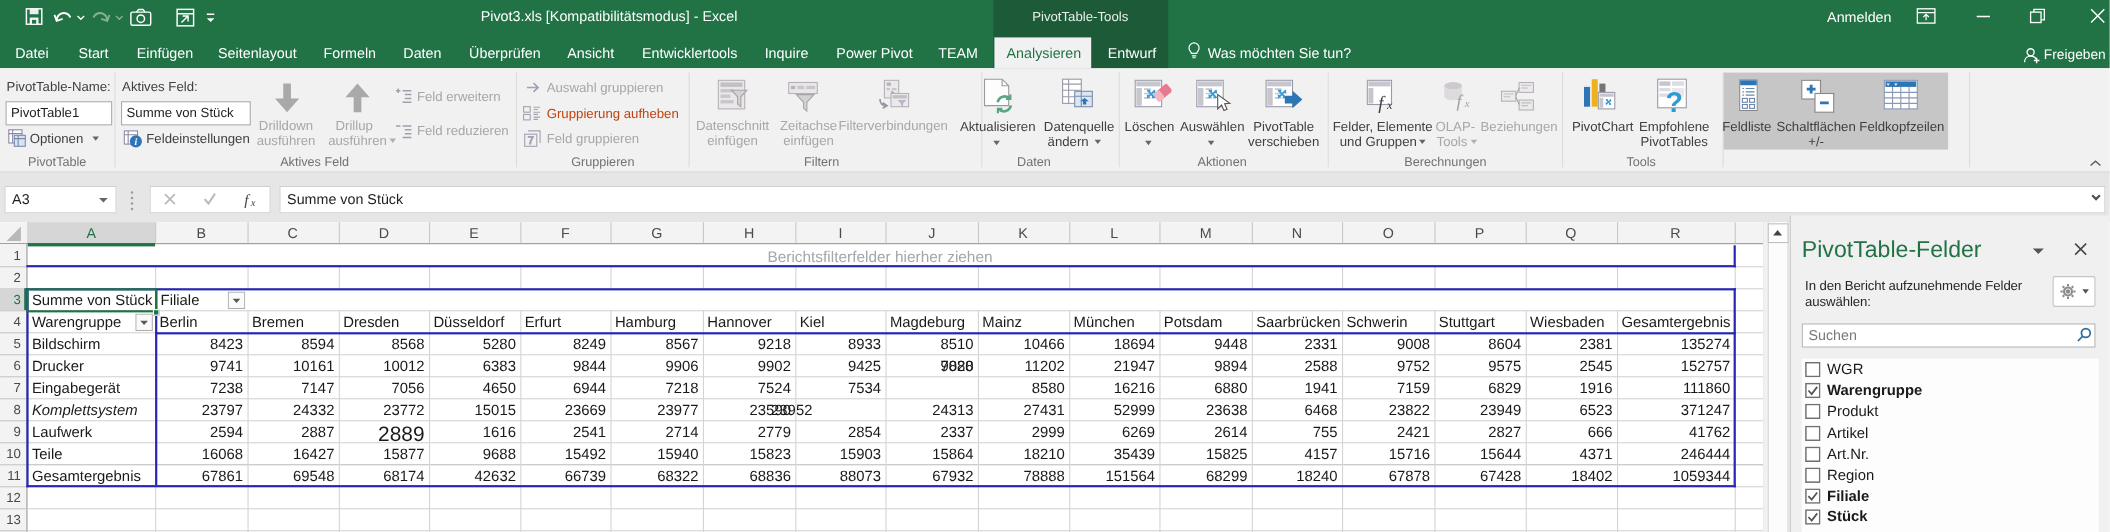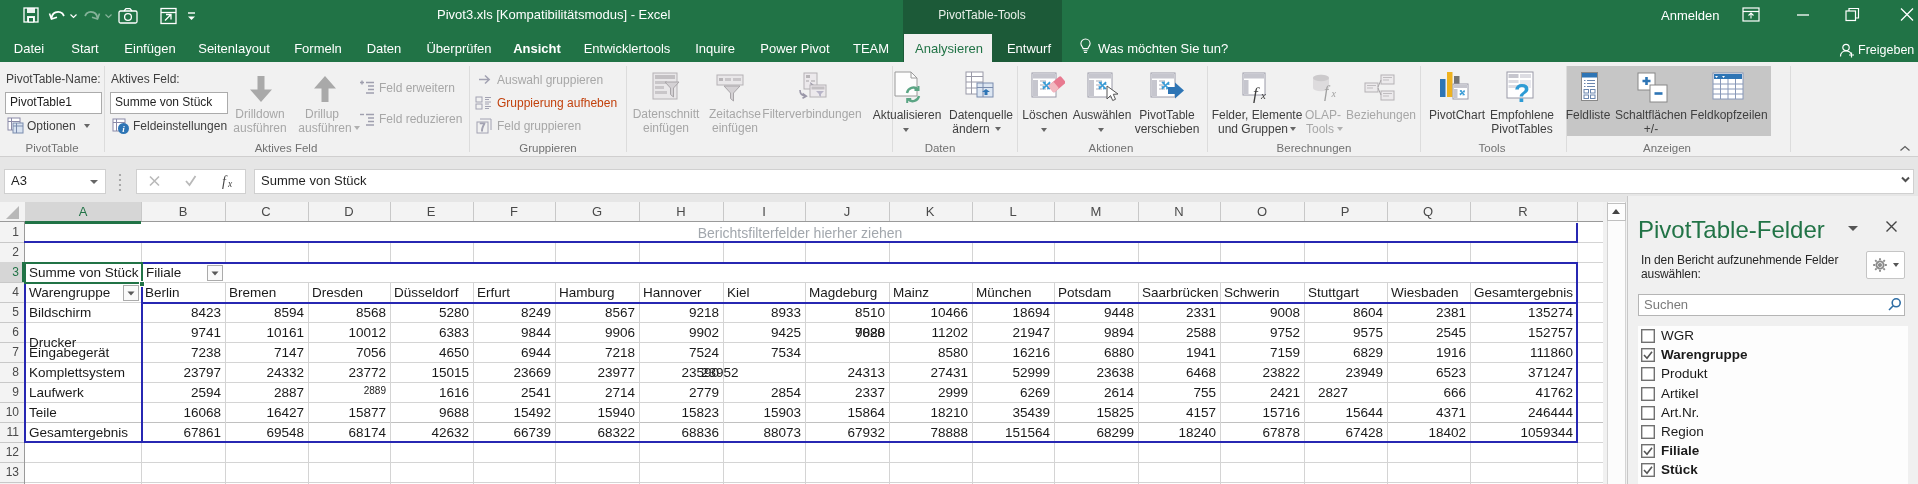--- a/index.html
+++ b/index.html
@@ -60,21 +60,21 @@
 </svg>
 <div style="position:absolute;left:0px;top:30px;width:1918px;height:32px;background:#217346"></div>
 <div style="position:absolute;left:903px;top:30px;width:159px;height:32px;background:#1c5a38"></div>
 <div style="position:absolute;left:-171px;top:41px;width:400px;text-align:center;font-size:13px;color:#fff;white-space:nowrap;">Datei</div>
 <div style="position:absolute;left:-115px;top:41px;width:400px;text-align:center;font-size:13px;color:#fff;white-space:nowrap;">Start</div>
 <div style="position:absolute;left:-50px;top:41px;width:400px;text-align:center;font-size:13px;color:#fff;white-space:nowrap;">Einfügen</div>
 <div style="position:absolute;left:118px;top:41px;width:400px;text-align:center;font-size:13px;color:#fff;white-space:nowrap;">Formeln</div>
 <div style="position:absolute;left:34px;top:41px;width:400px;text-align:center;font-size:13px;color:#fff;white-space:nowrap;">Seitenlayout</div>
 <div style="position:absolute;left:184px;top:41px;width:400px;text-align:center;font-size:13px;color:#fff;white-space:nowrap;">Daten</div>
 <div style="position:absolute;left:259px;top:41px;width:400px;text-align:center;font-size:13px;color:#fff;white-space:nowrap;">Überprüfen</div>
-<div style="position:absolute;left:337px;top:41px;width:400px;text-align:center;font-size:13px;color:#fff;white-space:nowrap;font-weight:bold;">Ansicht</div>
+<div style="position:absolute;left:337px;top:41px;width:400px;text-align:center;font-size:13px;color:#fff;white-space:nowrap;">Ansicht</div>
 <div style="position:absolute;left:427px;top:41px;width:400px;text-align:center;font-size:13px;color:#fff;white-space:nowrap;">Entwicklertools</div>
 <div style="position:absolute;left:515px;top:41px;width:400px;text-align:center;font-size:13px;color:#fff;white-space:nowrap;">Inquire</div>
 <div style="position:absolute;left:595px;top:41px;width:400px;text-align:center;font-size:13px;color:#fff;white-space:nowrap;">Power Pivot</div>
 <div style="position:absolute;left:671px;top:41px;width:400px;text-align:center;font-size:13px;color:#fff;white-space:nowrap;">TEAM</div>
 <div style="position:absolute;left:904px;top:34px;width:88px;height:28px;background:#f1f1f1"></div>
 <div style="position:absolute;left:749px;top:41px;width:400px;text-align:center;font-size:13px;color:#217346;white-space:nowrap;">Analysieren</div>
 <div style="position:absolute;left:829px;top:41px;width:400px;text-align:center;font-size:13px;color:#fff;white-space:nowrap;">Entwurf</div>
 <svg style="position:absolute;left:1078px;top:38px" width="15" height="17" viewBox="0 0 15 17" stroke="#fff" fill="none" stroke-width="1.1">
 <path d="M7.5 1 a4.6 4.6 0 0 1 4.6 4.6 c0 2.6 -2 3.2 -2.2 5 h-4.8 c-0.2 -1.8 -2.2 -2.4 -2.2 -5 A4.6 4.6 0 0 1 7.5 1z"></path>
       <path d="M5.5 12.7 h4 M6 14.5 h3"></path>
@@ -93,25 +93,25 @@
 <div style="position:absolute;left:626px;top:66px;width:1px;height:86px;background:#dcdcdc"></div>
 <div style="position:absolute;left:892px;top:66px;width:1px;height:86px;background:#dcdcdc"></div>
 <div style="position:absolute;left:1017px;top:66px;width:1px;height:86px;background:#dcdcdc"></div>
 <div style="position:absolute;left:1207px;top:66px;width:1px;height:86px;background:#dcdcdc"></div>
 <div style="position:absolute;left:1420px;top:66px;width:1px;height:86px;background:#dcdcdc"></div>
 <div style="position:absolute;left:1566px;top:66px;width:1px;height:86px;background:#dcdcdc"></div>
 <div style="position:absolute;left:1790px;top:66px;width:1px;height:86px;background:#dcdcdc"></div>
 <div style="position:absolute;left:-148px;top:142px;width:400px;text-align:center;font-size:11.5px;color:#717171;white-space:nowrap;">PivotTable</div>
 <div style="position:absolute;left:86px;top:142px;width:400px;text-align:center;font-size:11.5px;color:#717171;white-space:nowrap;">Aktives Feld</div>
 <div style="position:absolute;left:348px;top:142px;width:400px;text-align:center;font-size:11.5px;color:#717171;white-space:nowrap;">Gruppieren</div>
+<div style="position:absolute;left:547px;top:142px;width:400px;text-align:center;font-size:11.5px;color:#717171;white-space:nowrap;">Filtern</div>
 <div style="position:absolute;left:740px;top:142px;width:400px;text-align:center;font-size:11.5px;color:#717171;white-space:nowrap;">Daten</div>
 <div style="position:absolute;left:911px;top:142px;width:400px;text-align:center;font-size:11.5px;color:#717171;white-space:nowrap;">Aktionen</div>
 <div style="position:absolute;left:1114px;top:142px;width:400px;text-align:center;font-size:11.5px;color:#717171;white-space:nowrap;">Berechnungen</div>
 <div style="position:absolute;left:1292px;top:142px;width:400px;text-align:center;font-size:11.5px;color:#717171;white-space:nowrap;">Tools</div>
-<div style="position:absolute;left:1467px;top:142px;width:400px;text-align:center;font-size:11.5px;color:#717171;white-space:nowrap;">Anzeigen</div>
 
 <div style="position:absolute;left:6px;top:72px;font-size:12px;color:#3f3f3f;white-space:nowrap;">PivotTable-Name:</div>
 <div style="position:absolute;left:5px;top:92px;width:95px;height:20px;background:#fff;border:1px solid #ababab"></div>
 <div style="position:absolute;left:10px;top:95px;font-size:12px;color:#1f1f1f;white-space:nowrap;">PivotTable1</div>
 <svg style="position:absolute;left:7px;top:117px" width="17" height="17" viewBox="0 0 17 17">
 <rect x="1" y="1" width="12" height="12" fill="#fff" stroke="#8a8aa8"></rect>
       <path d="M1 4.5h12M4.5 1v12" stroke="#8a8aa8"></path>
       <rect x="6" y="6" width="10" height="10" fill="#d8e2f0" stroke="#7a8cae"></rect>
       <path d="M6 9h10M9.5 6v10" stroke="#7a8cae"></path>
     </svg>
@@ -538,21 +538,21 @@
 <div style="position:absolute;left:701px;top:305px;width:100px;text-align:right;font-size:13.5px;color:#1a1a1a">8933</div>
 <div style="position:absolute;left:785px;top:305px;width:100px;text-align:right;font-size:13.5px;color:#1a1a1a">8510</div>
 <div style="position:absolute;left:868px;top:305px;width:100px;text-align:right;font-size:13.5px;color:#1a1a1a">10466</div>
 <div style="position:absolute;left:950px;top:305px;width:100px;text-align:right;font-size:13.5px;color:#1a1a1a">18694</div>
 <div style="position:absolute;left:1034px;top:305px;width:100px;text-align:right;font-size:13.5px;color:#1a1a1a">9448</div>
 <div style="position:absolute;left:1116px;top:305px;width:100px;text-align:right;font-size:13.5px;color:#1a1a1a">2331</div>
 <div style="position:absolute;left:1200px;top:305px;width:100px;text-align:right;font-size:13.5px;color:#1a1a1a">9008</div>
 <div style="position:absolute;left:1283px;top:305px;width:100px;text-align:right;font-size:13.5px;color:#1a1a1a">8604</div>
 <div style="position:absolute;left:1366px;top:305px;width:100px;text-align:right;font-size:13.5px;color:#1a1a1a">2381</div>
 <div style="position:absolute;left:1473px;top:305px;width:100px;text-align:right;font-size:13.5px;color:#1a1a1a">135274</div>
-<div style="position:absolute;left:29px;top:325px;font-size:13.5px;color:#1a1a1a;white-space:nowrap;margin-top:10px;">Drucker</div>
+<div style="position:absolute;left:29px;top:325px;font-size:13.5px;color:#1a1a1a;white-space:nowrap;">Drucker</div>
 <div style="position:absolute;left:121px;top:325px;width:100px;text-align:right;font-size:13.5px;color:#1a1a1a">9741</div>
 <div style="position:absolute;left:204px;top:325px;width:100px;text-align:right;font-size:13.5px;color:#1a1a1a">10161</div>
 <div style="position:absolute;left:286px;top:325px;width:100px;text-align:right;font-size:13.5px;color:#1a1a1a">10012</div>
 <div style="position:absolute;left:369px;top:325px;width:100px;text-align:right;font-size:13.5px;color:#1a1a1a">6383</div>
 <div style="position:absolute;left:451px;top:325px;width:100px;text-align:right;font-size:13.5px;color:#1a1a1a">9844</div>
 <div style="position:absolute;left:535px;top:325px;width:100px;text-align:right;font-size:13.5px;color:#1a1a1a">9906</div>
 <div style="position:absolute;left:619px;top:325px;width:100px;text-align:right;font-size:13.5px;color:#1a1a1a">9902</div>
 <div style="position:absolute;left:701px;top:325px;width:100px;text-align:right;font-size:13.5px;color:#1a1a1a">9425</div>
 <div style="position:absolute;left:785px;top:325px;width:100px;text-align:right;font-size:13.5px;color:#1a1a1a">9880</div>
 <div style="position:absolute;left:868px;top:325px;width:100px;text-align:right;font-size:13.5px;color:#1a1a1a">11202</div>
@@ -574,54 +574,54 @@
 <div style="position:absolute;left:701px;top:345px;width:100px;text-align:right;font-size:13.5px;color:#1a1a1a">7534</div>
 <div style="position:absolute;left:785px;top:325px;width:100px;text-align:right;font-size:13.5px;color:#1a1a1a">7028</div>
 <div style="position:absolute;left:868px;top:345px;width:100px;text-align:right;font-size:13.5px;color:#1a1a1a">8580</div>
 <div style="position:absolute;left:950px;top:345px;width:100px;text-align:right;font-size:13.5px;color:#1a1a1a">16216</div>
 <div style="position:absolute;left:1034px;top:345px;width:100px;text-align:right;font-size:13.5px;color:#1a1a1a">6880</div>
 <div style="position:absolute;left:1116px;top:345px;width:100px;text-align:right;font-size:13.5px;color:#1a1a1a">1941</div>
 <div style="position:absolute;left:1200px;top:345px;width:100px;text-align:right;font-size:13.5px;color:#1a1a1a">7159</div>
 <div style="position:absolute;left:1283px;top:345px;width:100px;text-align:right;font-size:13.5px;color:#1a1a1a">6829</div>
 <div style="position:absolute;left:1366px;top:345px;width:100px;text-align:right;font-size:13.5px;color:#1a1a1a">1916</div>
 <div style="position:absolute;left:1473px;top:345px;width:100px;text-align:right;font-size:13.5px;color:#1a1a1a">111860</div>
-<div style="position:absolute;left:29px;top:365px;font-size:13.5px;color:#1a1a1a;white-space:nowrap;">Komplettsystem</div>
+<div style="position:absolute;left:29px;top:365px;font-size:13.5px;color:#1a1a1a;white-space:nowrap;font-style:italic;">Komplettsystem</div>
 <div style="position:absolute;left:121px;top:365px;width:100px;text-align:right;font-size:13.5px;color:#1a1a1a">23797</div>
 <div style="position:absolute;left:204px;top:365px;width:100px;text-align:right;font-size:13.5px;color:#1a1a1a">24332</div>
 <div style="position:absolute;left:286px;top:365px;width:100px;text-align:right;font-size:13.5px;color:#1a1a1a">23772</div>
 <div style="position:absolute;left:369px;top:365px;width:100px;text-align:right;font-size:13.5px;color:#1a1a1a">15015</div>
 <div style="position:absolute;left:451px;top:365px;width:100px;text-align:right;font-size:13.5px;color:#1a1a1a">23669</div>
 <div style="position:absolute;left:535px;top:365px;width:100px;text-align:right;font-size:13.5px;color:#1a1a1a">23977</div>
 <div style="position:absolute;left:619px;top:365px;width:100px;text-align:right;font-size:13.5px;color:#1a1a1a">23590</div>
 <div style="position:absolute;left:701px;top:365px;width:100px;font-size:13.5px;color:#1a1a1a">23952</div>
 <div style="position:absolute;left:785px;top:365px;width:100px;text-align:right;font-size:13.5px;color:#1a1a1a">24313</div>
 <div style="position:absolute;left:868px;top:365px;width:100px;text-align:right;font-size:13.5px;color:#1a1a1a">27431</div>
 <div style="position:absolute;left:950px;top:365px;width:100px;text-align:right;font-size:13.5px;color:#1a1a1a">52999</div>
 <div style="position:absolute;left:1034px;top:365px;width:100px;text-align:right;font-size:13.5px;color:#1a1a1a">23638</div>
 <div style="position:absolute;left:1116px;top:365px;width:100px;text-align:right;font-size:13.5px;color:#1a1a1a">6468</div>
 <div style="position:absolute;left:1200px;top:365px;width:100px;text-align:right;font-size:13.5px;color:#1a1a1a">23822</div>
 <div style="position:absolute;left:1283px;top:365px;width:100px;text-align:right;font-size:13.5px;color:#1a1a1a">23949</div>
 <div style="position:absolute;left:1366px;top:365px;width:100px;text-align:right;font-size:13.5px;color:#1a1a1a">6523</div>
 <div style="position:absolute;left:1473px;top:365px;width:100px;text-align:right;font-size:13.5px;color:#1a1a1a">371247</div>
 <div style="position:absolute;left:29px;top:385px;font-size:13.5px;color:#1a1a1a;white-space:nowrap;">Laufwerk</div>
 <div style="position:absolute;left:121px;top:385px;width:100px;text-align:right;font-size:13.5px;color:#1a1a1a">2594</div>
 <div style="position:absolute;left:204px;top:385px;width:100px;text-align:right;font-size:13.5px;color:#1a1a1a">2887</div>
-<div style="position:absolute;left:286px;top:385px;width:100px;text-align:right;font-size:10px;color:#1a1a1a">2889</div>
+<div style="position:absolute;left:286px;top:385px;width:100px;text-align:right;font-size:19px;color:#1a1a1a">2889</div>
 <div style="position:absolute;left:369px;top:385px;width:100px;text-align:right;font-size:13.5px;color:#1a1a1a">1616</div>
 <div style="position:absolute;left:451px;top:385px;width:100px;text-align:right;font-size:13.5px;color:#1a1a1a">2541</div>
 <div style="position:absolute;left:535px;top:385px;width:100px;text-align:right;font-size:13.5px;color:#1a1a1a">2714</div>
 <div style="position:absolute;left:619px;top:385px;width:100px;text-align:right;font-size:13.5px;color:#1a1a1a">2779</div>
 <div style="position:absolute;left:701px;top:385px;width:100px;text-align:right;font-size:13.5px;color:#1a1a1a">2854</div>
 <div style="position:absolute;left:785px;top:385px;width:100px;text-align:right;font-size:13.5px;color:#1a1a1a">2337</div>
 <div style="position:absolute;left:868px;top:385px;width:100px;text-align:right;font-size:13.5px;color:#1a1a1a">2999</div>
 <div style="position:absolute;left:950px;top:385px;width:100px;text-align:right;font-size:13.5px;color:#1a1a1a">6269</div>
 <div style="position:absolute;left:1034px;top:385px;width:100px;text-align:right;font-size:13.5px;color:#1a1a1a">2614</div>
 <div style="position:absolute;left:1116px;top:385px;width:100px;text-align:right;font-size:13.5px;color:#1a1a1a">755</div>
 <div style="position:absolute;left:1200px;top:385px;width:100px;text-align:right;font-size:13.5px;color:#1a1a1a">2421</div>
-<div style="position:absolute;left:1283px;top:385px;width:100px;text-align:center;font-size:13.5px;color:#1a1a1a">2827</div>
+<div style="position:absolute;left:1283px;top:385px;width:100px;text-align:right;font-size:13.5px;color:#1a1a1a">2827</div>
 <div style="position:absolute;left:1366px;top:385px;width:100px;text-align:right;font-size:13.5px;color:#1a1a1a">666</div>
 <div style="position:absolute;left:1473px;top:385px;width:100px;text-align:right;font-size:13.5px;color:#1a1a1a">41762</div>
 <div style="position:absolute;left:29px;top:405px;font-size:13.5px;color:#1a1a1a;white-space:nowrap;">Teile</div>
 <div style="position:absolute;left:121px;top:405px;width:100px;text-align:right;font-size:13.5px;color:#1a1a1a">16068</div>
 <div style="position:absolute;left:204px;top:405px;width:100px;text-align:right;font-size:13.5px;color:#1a1a1a">16427</div>
 <div style="position:absolute;left:286px;top:405px;width:100px;text-align:right;font-size:13.5px;color:#1a1a1a">15877</div>
 <div style="position:absolute;left:369px;top:405px;width:100px;text-align:right;font-size:13.5px;color:#1a1a1a">9688</div>
 <div style="position:absolute;left:451px;top:405px;width:100px;text-align:right;font-size:13.5px;color:#1a1a1a">15492</div>
 <div style="position:absolute;left:535px;top:405px;width:100px;text-align:right;font-size:13.5px;color:#1a1a1a">15940</div>
 <div style="position:absolute;left:619px;top:405px;width:100px;text-align:right;font-size:13.5px;color:#1a1a1a">15823</div>
@@ -651,21 +651,21 @@
 <div style="position:absolute;left:1116px;top:425px;width:100px;text-align:right;font-size:13.5px;color:#1a1a1a">18240</div>
 <div style="position:absolute;left:1200px;top:425px;width:100px;text-align:right;font-size:13.5px;color:#1a1a1a">67878</div>
 <div style="position:absolute;left:1283px;top:425px;width:100px;text-align:right;font-size:13.5px;color:#1a1a1a">67428</div>
 <div style="position:absolute;left:1366px;top:425px;width:100px;text-align:right;font-size:13.5px;color:#1a1a1a">18402</div>
 <div style="position:absolute;left:1473px;top:425px;width:100px;text-align:right;font-size:13.5px;color:#1a1a1a">1059344</div>
 <div style="position:absolute;left:1603px;top:202px;width:24px;height:282px;background:#f1f1f1"></div>
 <div style="position:absolute;left:1607px;top:202px;width:19px;height:282px;background:#fcfcfc;border-left:1px solid #d4d4d4;border-right:1px solid #d4d4d4;box-sizing:border-box"></div>
 <div style="position:absolute;left:1607px;top:203px;width:19px;height:18px;background:#fdfdfd;border:1px solid #c0c0c0;box-sizing:border-box"></div>
 <div style="position:absolute;left:1612px;top:209px;width:0;height:0;border-left:4.5px solid transparent;border-right:4.5px solid transparent;border-bottom:5px solid #444"></div>
 <div style="position:absolute;left:1627px;top:196px;width:291px;height:288px;background:#f0f0f0;border-left:1px solid #c8c8c8;box-sizing:border-box"></div>
-<div style="position:absolute;left:1638px;top:216px;font-size:24px;color:#217346;white-space:nowrap;">PivotTable-Felder</div>
+<div style="position:absolute;left:1638px;top:216px;font-size:21px;color:#217346;white-space:nowrap;">PivotTable-Felder</div>
 <div style="position:absolute;left:1848px;top:226px;width:0;height:0;border-left:5px solid transparent;border-right:5px solid transparent;border-top:5.5px solid #555"></div>
 <svg style="position:absolute;left:1885px;top:220px" width="13" height="13" viewBox="0 0 13 13">
       <path d="M1.5 1.5 l10 10 M11.5 1.5 l-10 10" stroke="#444" stroke-width="1.4"></path>
     </svg>
 <div style="position:absolute;left:1641px;top:253px;font-size:12px;color:#262626;white-space:nowrap;letter-spacing:-0.1px">In den Bericht aufzunehmende Felder</div>
 <div style="position:absolute;left:1641px;top:267px;font-size:12px;color:#262626;white-space:nowrap;letter-spacing:-0.1px">auswählen:</div>
 <div style="position:absolute;left:1866px;top:251px;width:39px;height:28px;background:#fff;border:1px solid #c5c5c5;border-radius:2px;box-sizing:border-box"></div>
 <svg style="position:absolute;left:1872px;top:257px" width="16" height="16" viewBox="0 0 16 16">
 <g fill="none" stroke="#8b8b8b" stroke-width="1.9">
         <circle cx="8" cy="8" r="3.6"></circle>

